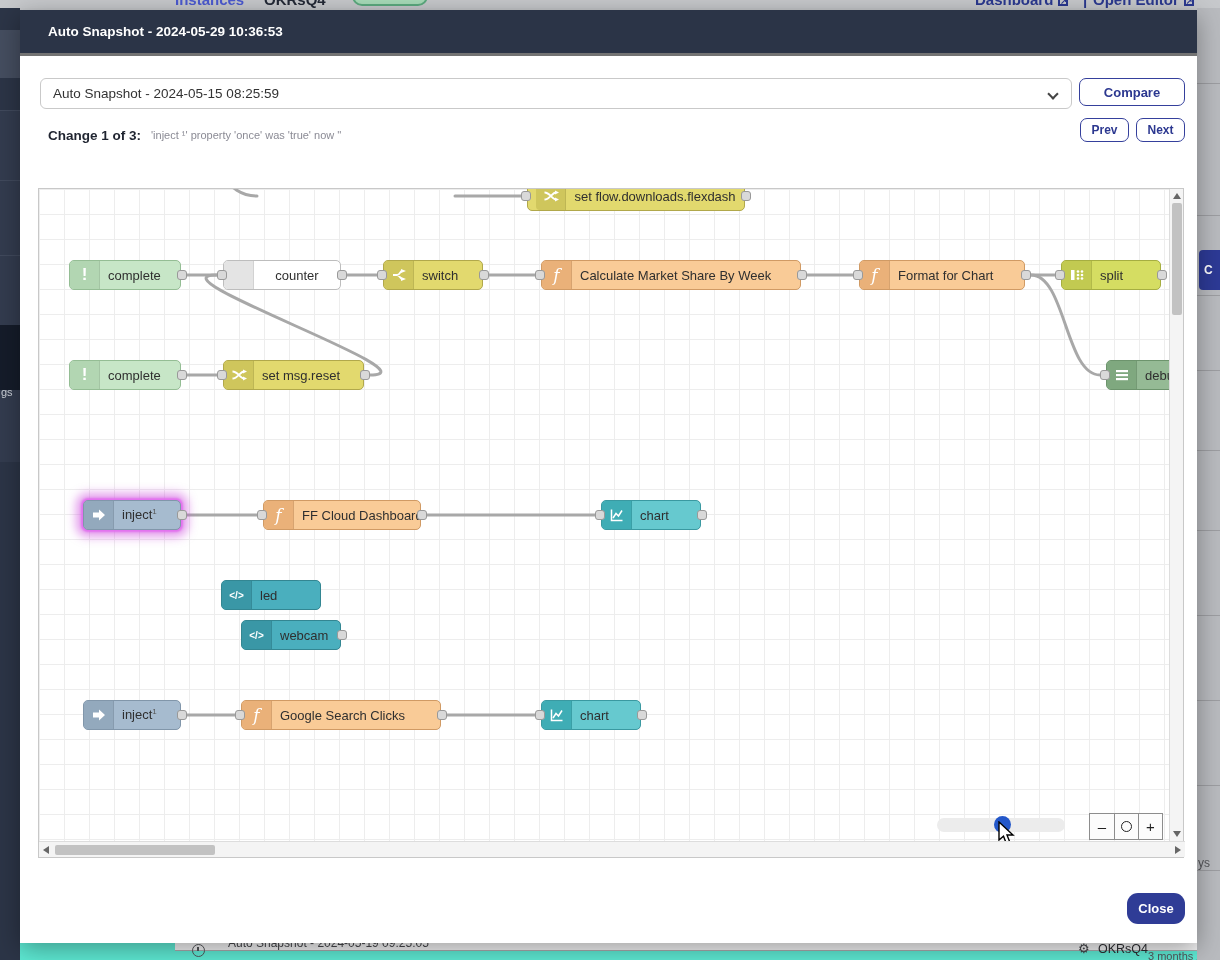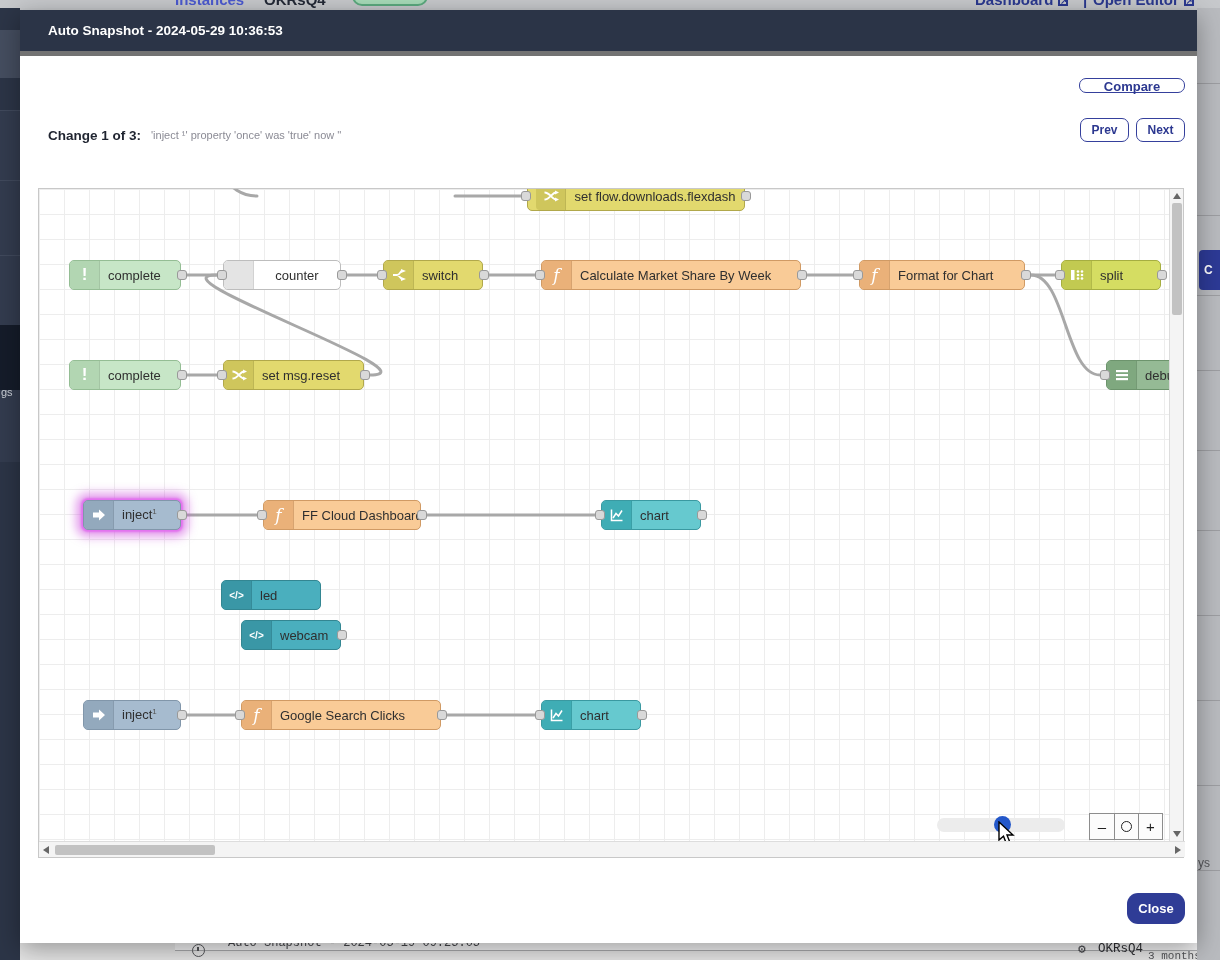--- a/index.html
+++ b/index.html
@@ -26,38 +26,38 @@
   .sb-4 { top:247px; height:70px; background:#333c4f; border-top:1px solid #414a5d; }
   .sb-sel { top:317px; height:65px; background:#151c2a; }
   .sb-5 { top:382px; height:72px; background:#333c4f; }
   .sb-frag { position:absolute; left:1px; top:378px; color:#cdd2da; font-size:11px; }
 
   .bg-right { position:absolute; left:1197px; top:8px; width:23px; height:952px; background:#b9bbbf; z-index:1; overflow:hidden; }
   .br-line { position:absolute; left:0; width:23px; height:1px; background:#9d9ea2; }
   .br-block { position:absolute; left:2px; top:242px; width:21px; height:40px; background:#2d3a96; border-radius:4px 0 0 4px; color:#fff; font-size:12px; font-weight:bold; line-height:40px; padding-left:5px; }
   .br-days { position:absolute; left:1px; top:848px; color:#55565a; font-size:12px; }
 
-  .bg-bottom { position:absolute; left:20px; top:932px; width:1177px; height:28px; z-index:1; background:#e5e5e5; overflow:hidden;font-family:Liberation Mono, monospace; }
+  .bg-bottom { position:absolute; left:20px; top:932px; width:1177px; height:28px; z-index:1; background:#5eead4; overflow:hidden; }
   .bb-card { position:absolute; left:155px; top:0; width:1025px; height:19px; background:#f2f2f3; border-bottom:1px solid #a9aaad; }
   .bb-snap { position:absolute; left:208px; top:4px; color:#46474b; font-size:12px; }
   .bb-clock { position:absolute; left:172px; top:12px; width:13px; height:13px; border:1.5px solid #55565a; border-radius:50%; }
   .bb-clock:after { content:""; position:absolute; left:4px; top:2px; width:1.5px; height:4px; background:#55565a; }
   .bb-gear { position:absolute; left:1058px; top:9px; color:#45464a; font-size:13px; }
   .bb-proj { position:absolute; left:1078px; top:10px; color:#2e2f33; font-size:12.5px; }
   .bb-dur  { position:absolute; left:1128px; top:18px; color:#55565a; font-size:11px; white-space:nowrap; }
 
   
   .modal { position:absolute; left:20px; top:10px; width:1177px; height:933px; background:#fff; z-index:5; box-shadow:0 6px 24px rgba(0,0,0,0.35); }
-  .modal-header { height:46px; background:#2b3447; border-bottom:5px solid #737373; display:flex; align-items:center; padding-left:28px; }
+  .modal-header { height:46px; background:#2b3447; border-bottom:3px solid #737373; display:flex; align-items:center; padding-left:28px; }
   .modal-title { color:#fff; font-size:13.5px; font-weight:bold; }
 
   .snap-select { position:absolute; left:20px; top:68px; width:1032px; height:31px; border:1px solid #c9c9c9; border-radius:6px; background:#fff; display:flex; align-items:center; padding:0 12px; font-size:13.5px; color:#333; cursor:pointer; }
   .chevron { position:absolute; right:14px; top:11px; width:8px; height:8px; border-right:2px solid #444; border-bottom:2px solid #444; transform:rotate(45deg); }
   .btn-outline { border:1.5px solid #35409c; color:#2c3890; background:#fff; border-radius:7px; font-weight:bold; font-family:"Liberation Sans",sans-serif; cursor:pointer; }
-  .btn-compare { position:absolute; left:1059px; top:68px; width:106px; height:15px; font-size:13px; }
+  .btn-compare { position:absolute; left:1059px; top:68px; width:106px; height:28px; font-size:13px; }
   .change-row { position:absolute; left:28px; top:112px; height:26px; display:flex; align-items:center; }
   .change-label { font-size:13.5px; font-weight:bold; color:#1f2430; }
   .change-detail { font-size:11px; color:#8b8b95; margin-left:10px; }
   .btn-prev { position:absolute; left:1060px; top:108px; width:49px; height:24px; font-size:12px; }
   .btn-next { position:absolute; left:1116px; top:108px; width:49px; height:24px; font-size:12px; }
 
   .tabs { position:absolute; left:18px; top:145px; height:34px; display:flex; z-index:3; }
   .tab { height:33px; line-height:32px; padding-left:14px; background:#e9e9e9; border-top:1px solid #c8c8c8; border-right:1px solid #c8c8c8; border-bottom:1px solid #c8c8c8; font-size:12.5px; color:#4a4a4a; cursor:pointer; }
   .tab:first-child { border-left:1px solid #c8c8c8; }
   .tab.active { background:#fff; color:#222; font-weight:bold; height:34px; border-bottom:none; }
@@ -145,20 +145,24 @@
     <span class="bb-gear">⚙</span>
     <span class="bb-proj">OKRsQ4</span>
     <span class="bb-dur">3 months 2 weeks 4 d</span>
   </div>
 
   <div class="modal">
     <div class="modal-header">
       <span class="modal-title">Auto Snapshot - 2024-05-29 10:36:53</span>
     </div>
 
+    <div class="snap-select">
+      <span>Auto Snapshot - 2024-05-15 08:25:59</span>
+      <span class="chevron"></span>
+    </div>
     <button class="btn-outline btn-compare">Compare</button>
 
     <div class="change-row">
       <span class="change-label">Change 1 of 3:</span>
       <span class="change-detail">'inject ¹' property 'once' was 'true' now ''</span>
     </div>
     <button class="btn-outline btn-prev">Prev</button>
     <button class="btn-outline btn-next">Next</button>
 
 

